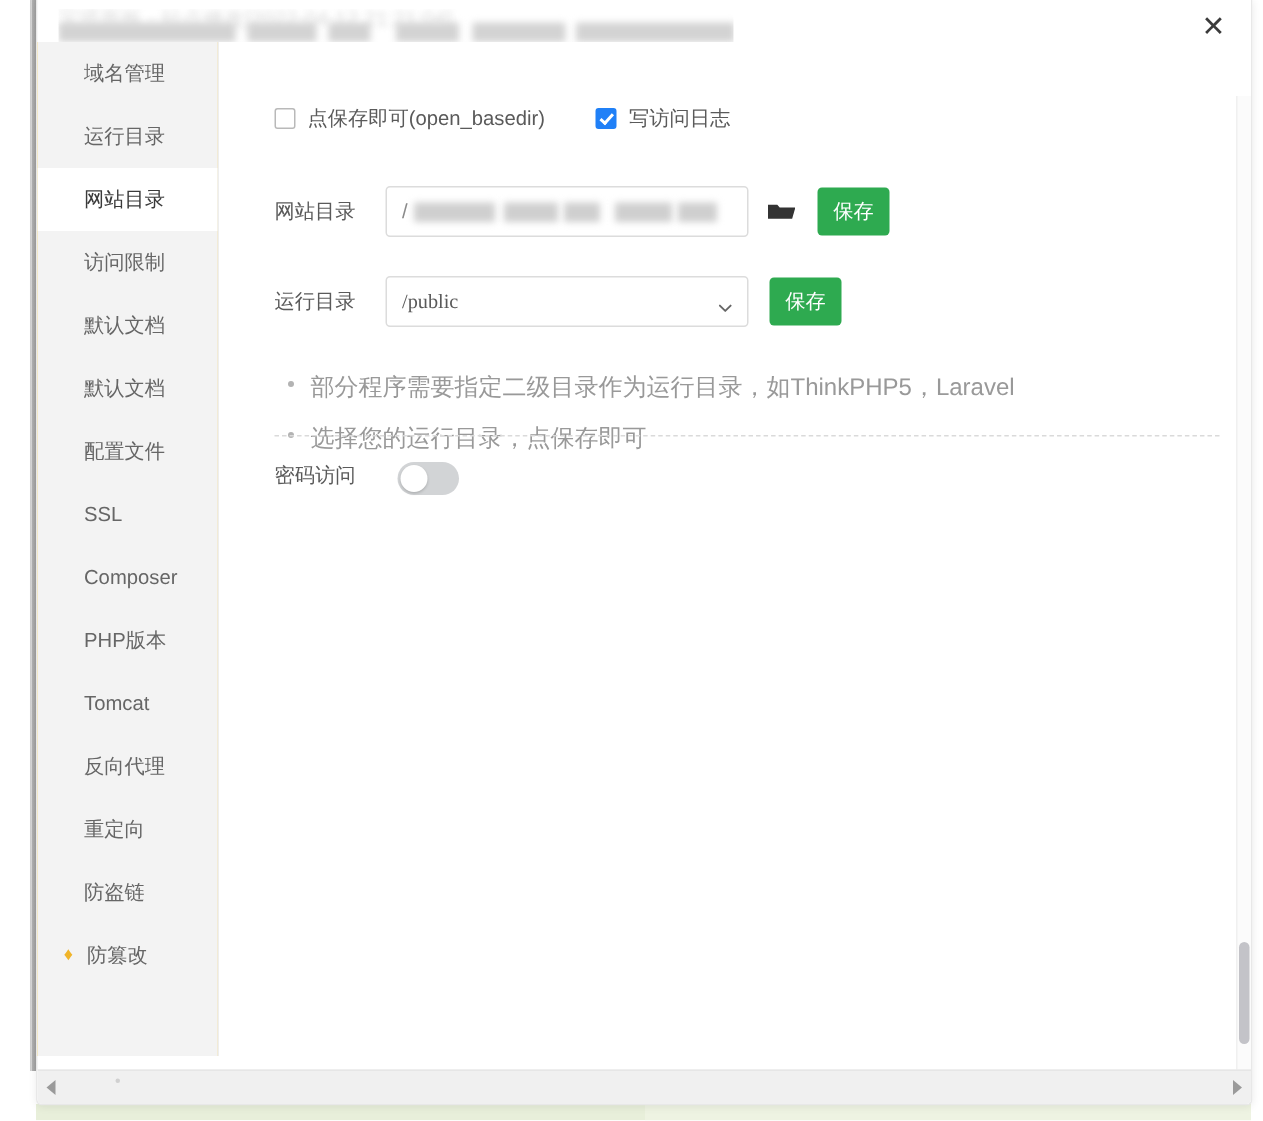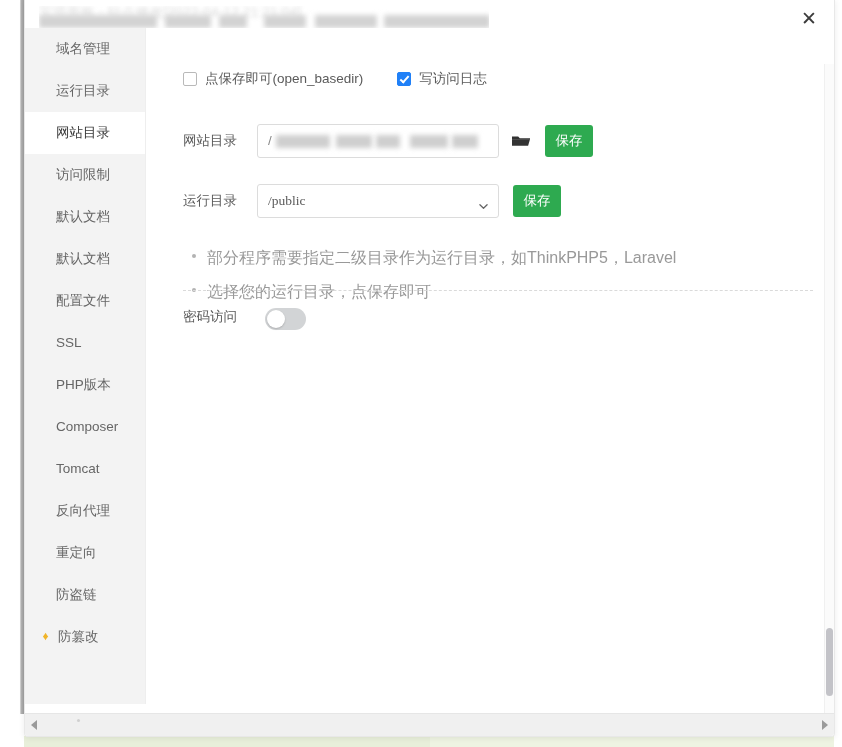--- a/index.html
+++ b/index.html
@@ -407,22 +407,22 @@
 
       <div class="sidebar" id="sidebar">
           <div class="sidebar-item"><span>域名管理</span></div>
           <div class="sidebar-item"><span>运行目录</span></div>
           <div class="sidebar-item active"><span>网站目录</span></div>
           <div class="sidebar-item"><span>访问限制</span></div>
           <div class="sidebar-item"><span>默认文档</span></div>
           <div class="sidebar-item"><span>默认文档</span></div>
           <div class="sidebar-item"><span>配置文件</span></div>
           <div class="sidebar-item"><span>SSL</span></div>
+          <div class="sidebar-item"><span>Composer</span></div>
           <div class="sidebar-item"><span>PHP版本</span></div>
-          <div class="sidebar-item"><span>Composer</span></div>
           <div class="sidebar-item"><span>Tomcat</span></div>
           <div class="sidebar-item"><span>反向代理</span></div>
           <div class="sidebar-item"><span>重定向</span></div>
           <div class="sidebar-item"><span>防盗链</span></div>
           <div class="sidebar-item has-icon"><span class="vip-icon">♦</span><span>防篡改</span></div>
         </div>
 
       <div class="content">
 
         <div class="chk-row">

